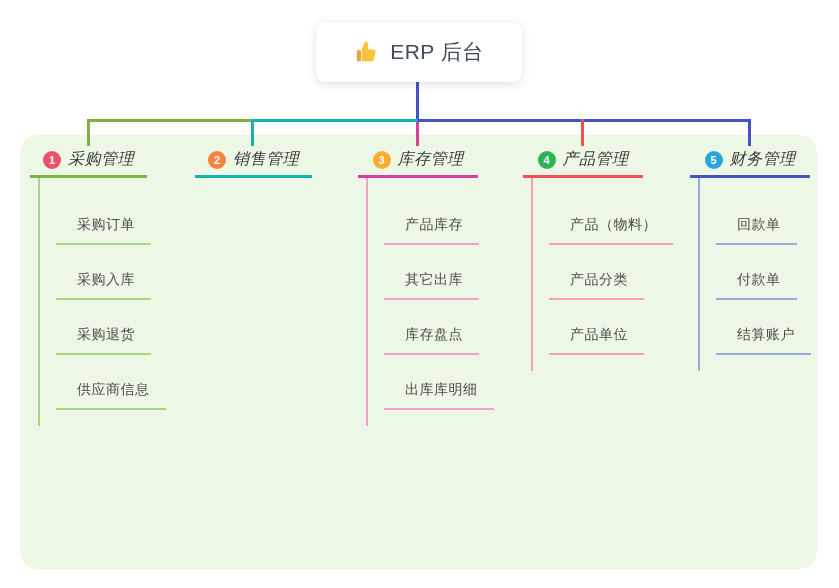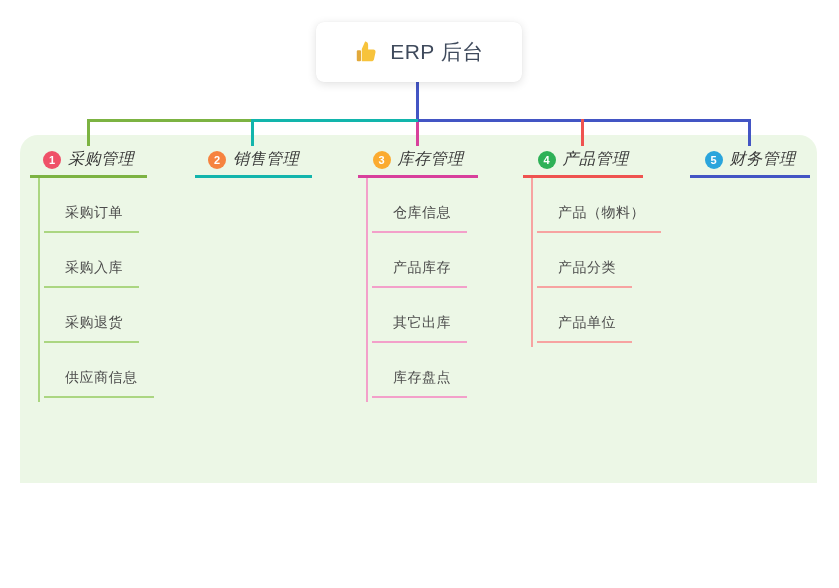--- a/index.html
+++ b/index.html
@@ -1,38 +1,38 @@
 <!DOCTYPE html>
 <html><head>
 <meta charset="utf-8">
 <style>
   html,body{margin:0;padding:0;background:#fff;}
   body{font-family:"Liberation Sans","DejaVu Sans",sans-serif;}
-  .canvas{position:relative;width:839px;height:483px;background:#fff;overflow:hidden;}
+  .canvas{position:relative;width:839px;height:588px;background:#fff;overflow:hidden;}
 
   .panel{position:absolute;left:20px;top:135px;width:797px;height:434px;
          border-radius:18px;background:#ecf7e6;z-index:0;}
 
   .root-node{position:absolute;left:316px;top:22px;width:206px;height:60px;
          background:#fff;border-radius:8px;z-index:3;cursor:pointer;
          box-shadow:0 2px 10px rgba(0,0,0,.12),0 0 1px rgba(0,0,0,.08);
          display:flex;align-items:center;justify-content:center;gap:10px;}
   .root-title{font-size:21px;color:#3f4a5c;font-weight:500;letter-spacing:.5px;white-space:nowrap;}
   .thumb{display:flex;align-items:center;}
 
   .cline{position:absolute;z-index:1;}
 
   .branch{position:absolute;top:146px;z-index:2;}
   .branch-header{display:flex;align-items:center;justify-content:center;gap:7px;
          height:27px;padding-bottom:2px;border-bottom:3px solid var(--line);cursor:pointer;}
   .badge{width:18px;height:18px;border-radius:50%;background:var(--badge);color:#fff;
          font-size:11px;font-weight:bold;display:flex;align-items:center;justify-content:center;flex:none;}
   .branch-label{font-size:16px;color:#393939;font-weight:500;letter-spacing:.5px;white-space:nowrap;font-style:italic;}
 
-  .children{list-style:none;margin:0 0 0 8px;padding:4px;border-left:2px solid var(--light);}
+  .children{list-style:none;margin:0 0 0 8px;padding:16px;border-left:2px solid var(--light);}
   .child{height:55px;display:flex;align-items:flex-end;}
   .child:first-child{height:51px;}
   .child-label{display:inline-block;border-bottom:2px solid var(--light);
          padding:0 16px 9px 21px;font-size:14px;color:#4b4b4b;letter-spacing:.5px;
          white-space:nowrap;cursor:pointer;}
 </style>
 </head>
 <body>
 
 <div class="canvas">
@@ -91,38 +91,38 @@
       <span class="branch-label">销售管理</span>
     </div>
   </div>
 
   <div class="branch" style="left: 358px; width: 120px; --line: #d8409c; --light: #f3a0ca; --badge: #fbab30;">
     <div class="branch-header">
       <span class="badge">3</span>
       <span class="branch-label">库存管理</span>
     </div>
     <ul class="children">
-  <li class="child">
-    <span class="child-label">仓库信息</span>
-  </li>
 
   <li class="child">
     <span class="child-label">产品库存</span>
   </li>
 
   <li class="child">
     <span class="child-label">其它出库</span>
   </li>
 
 
 
   <li class="child">
     <span class="child-label">库存盘点</span>
   </li>
 
+  <li class="child">
+    <span class="child-label">出库库明细</span>
+  </li>
 </ul>
   </div>
 
   <div class="branch" style="left: 523px; width: 120px; --line: #ef5350; --light: #f7a3a1; --badge: #2eb157;">
     <div class="branch-header">
       <span class="badge">4</span>
       <span class="branch-label">产品管理</span>
     </div>
     <ul class="children">
   <li class="child">
@@ -137,15 +137,28 @@
     <span class="child-label">产品单位</span>
   </li>
 </ul>
   </div>
 
   <div class="branch" style="left: 690px; width: 120px; --line: #4355c4; --light: #97a9dd; --badge: #2aa5dc;">
     <div class="branch-header">
       <span class="badge">5</span>
       <span class="branch-label">财务管理</span>
     </div>
+    <ul class="children">
+  <li class="child">
+    <span class="child-label">回款单</span>
+  </li>
+
+  <li class="child">
+    <span class="child-label">付款单</span>
+  </li>
+
+  <li class="child">
+    <span class="child-label">结算账户</span>
+  </li>
+</ul>
   </div>
 </div>
 </div>
 
 </body></html>

